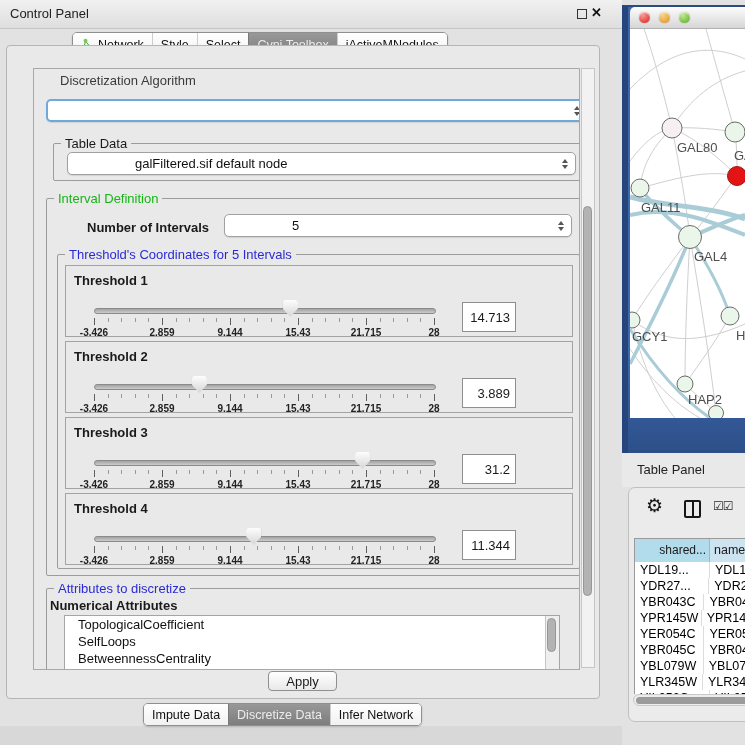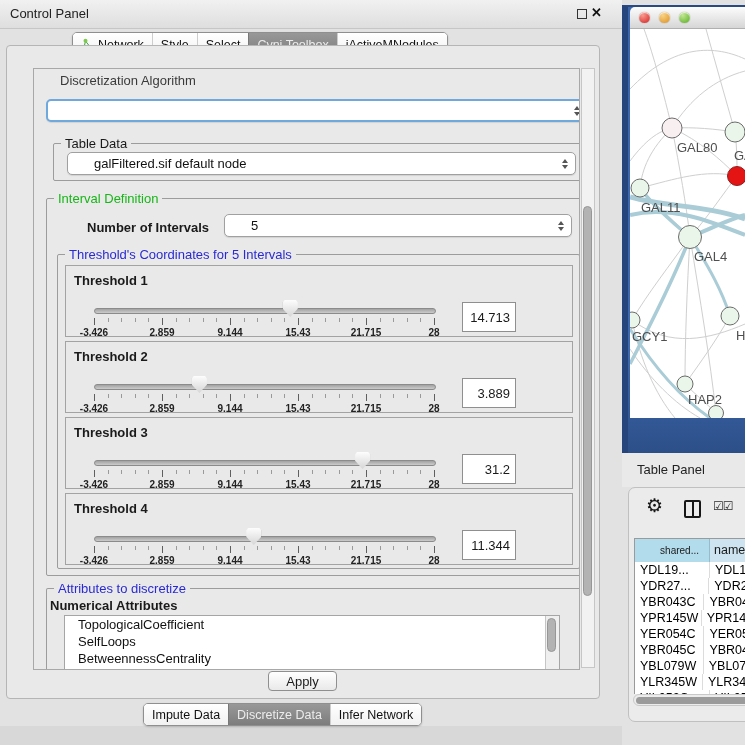--- a/index.html
+++ b/index.html
@@ -29,21 +29,21 @@
     border:1px solid #b5b5b5;border-radius:4px;}
   .left-bottom-strip{position:absolute;left:0;top:726px;width:622px;height:19px;background:#d8d8d8;}
 
   .content-panel{position:absolute;left:33px;top:68px;width:545px;height:600px;background:#e9e9e9;
     border:1px solid #a8a8a8;overflow:hidden;}
 
   .algo-label{position:absolute;left:26px;top:4px;color:#3a3a3a;}
 
   .combo{position:absolute;background:#fff;border:1px solid #a0a0a0;border-radius:5px;display:flex;
     align-items:center;box-shadow:0 1px 1px rgba(0,0,0,.10);box-sizing:border-box;}
-  .combo .val{flex:1;padding-left:26px;white-space:nowrap;overflow:hidden;color:#111;}
+  .combo .val{flex:1;padding-left:26px;white-space:nowrap;overflow:hidden;color:#111;margin-left:41px;}
   .stepper{display:flex;flex-direction:column;gap:2px;margin-right:7px;align-items:center;}
   .stepper i{display:block;width:0;height:0;border-left:3.5px solid transparent;border-right:3.5px solid transparent;}
   .stepper .up{border-bottom:4px solid #555;}
   .stepper .dn{border-top:4px solid #555;}
   .algo-combo{left:12px;top:30px;width:543px;height:23px;border:2px solid #6fa8dd;}
 
   .group{position:absolute;border:1px solid #9c9c9c;border-radius:2px;box-sizing:border-box;}
   .legend{position:absolute;top:-8px;left:7px;background:#e9e9e9;padding:0 4px;font-size:13px;line-height:15px;white-space:nowrap;}
   .legend.green{color:#17b517;}
   .legend.blue{color:#2a2ad4;}
@@ -110,21 +110,21 @@
     line-height:34px;padding-left:15px;box-sizing:border-box;color:#222;}
   .tp-box{position:absolute;left:628px;top:487px;width:130px;height:235px;background:#ebebeb;
     border:1px solid #c0c0c0;border-radius:7px;box-sizing:border-box;}
   .tp-gear{position:absolute;left:17px;top:6px;font-size:19px;color:#161616;}
   .tp-colicon{position:absolute;left:55px;top:12px;width:13px;height:14px;border:2px solid #161616;border-radius:2px;}
   .tp-colicon:after{content:"";position:absolute;left:50%;top:0;bottom:0;width:2px;background:#161616;transform:translateX(-50%);}
   .tp-checks{position:absolute;left:84px;top:11px;font-size:12px;color:#2a2a2a;letter-spacing:-1px;}
   .tp-table{position:absolute;left:5px;top:50px;width:130px;border-top:1px solid #9a9a9a;border-left:1px solid #9a9a9a;}
   .tp-header{display:flex;height:23px;}
   .tp-h1{width:75px;background:#b2dbec;border-right:1px solid #93bccd;text-align:right;
-    padding-right:10px;line-height:23px;font-size:10px;box-sizing:border-box;}
+    padding-right:3px;line-height:23px;font-size:12px;box-sizing:border-box;}
   .tp-h2{flex:1;background:#cde4f0;padding-left:4px;line-height:23px;font-size:12.5px;}
   .tp-rows{background:#fff;height:132px;overflow:hidden;}
   .trow{display:flex;height:16px;}
   .tc1{width:75px;padding-left:5px;line-height:16px;font-size:12.5px;border-right:1px solid #dcdcdc;
     box-sizing:border-box;white-space:nowrap;overflow:hidden;color:#000;}
   .tc2{flex:1;padding-left:5px;line-height:16px;font-size:12.5px;white-space:nowrap;color:#000;}
   .tp-hscroll{position:absolute;left:4px;top:206px;width:124px;height:12px;background:#ececec;
     border:1px solid #c9c9c9;border-radius:7px;box-sizing:border-box;}
   .tp-hscroll .thumb{position:absolute;left:2px;top:1.5px;height:7px;width:120px;background:#9b9b9b;border-radius:4px;}
 </style>

